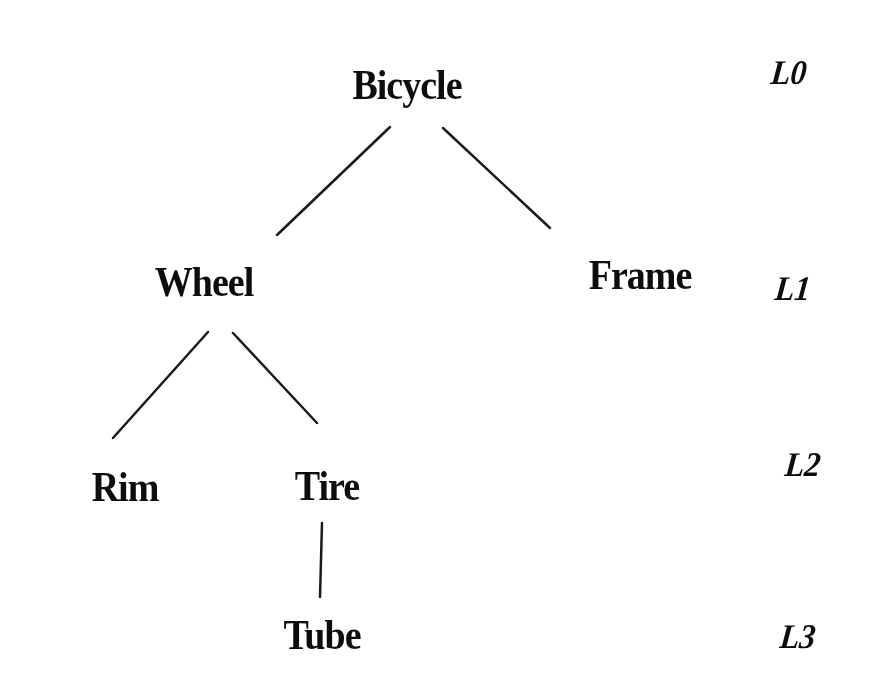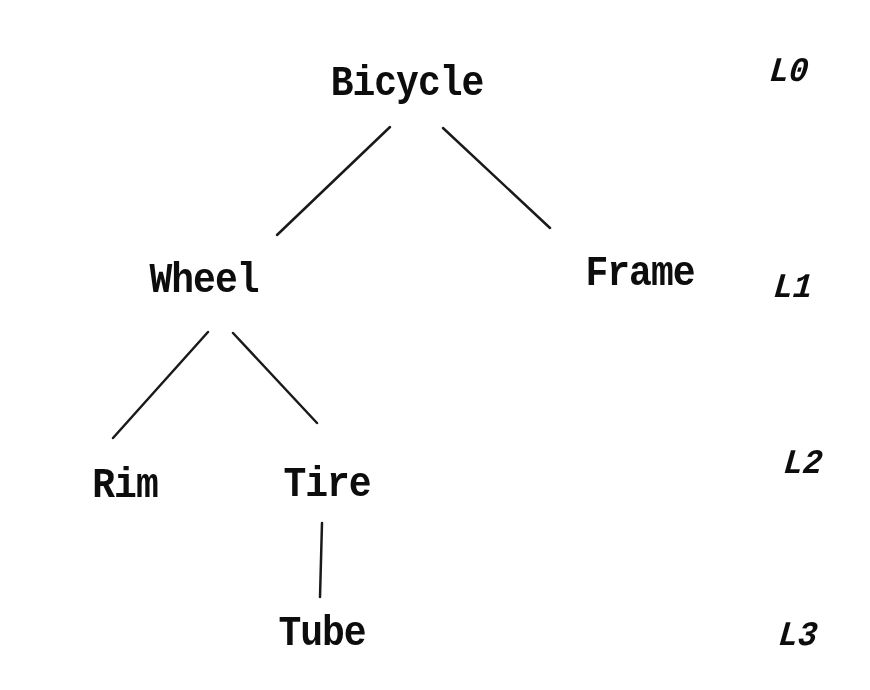--- a/index.html
+++ b/index.html
@@ -6,21 +6,21 @@
     margin: 0;
     padding: 0;
     background: #ffffff;
   }
   .canvas {
     position: relative;
     width: 870px;
     height: 690px;
     background: #ffffff;
     overflow: hidden;
-    font-family: Liberation Mono, monospace;
+    font-family: Liberation Serif, serif;
   }
   .edges {
     position: absolute;
     left: 0;
     top: 0;
     width: 870px;
     height: 690px;
   }
   .edges line {
     stroke: #1a1a1a;

